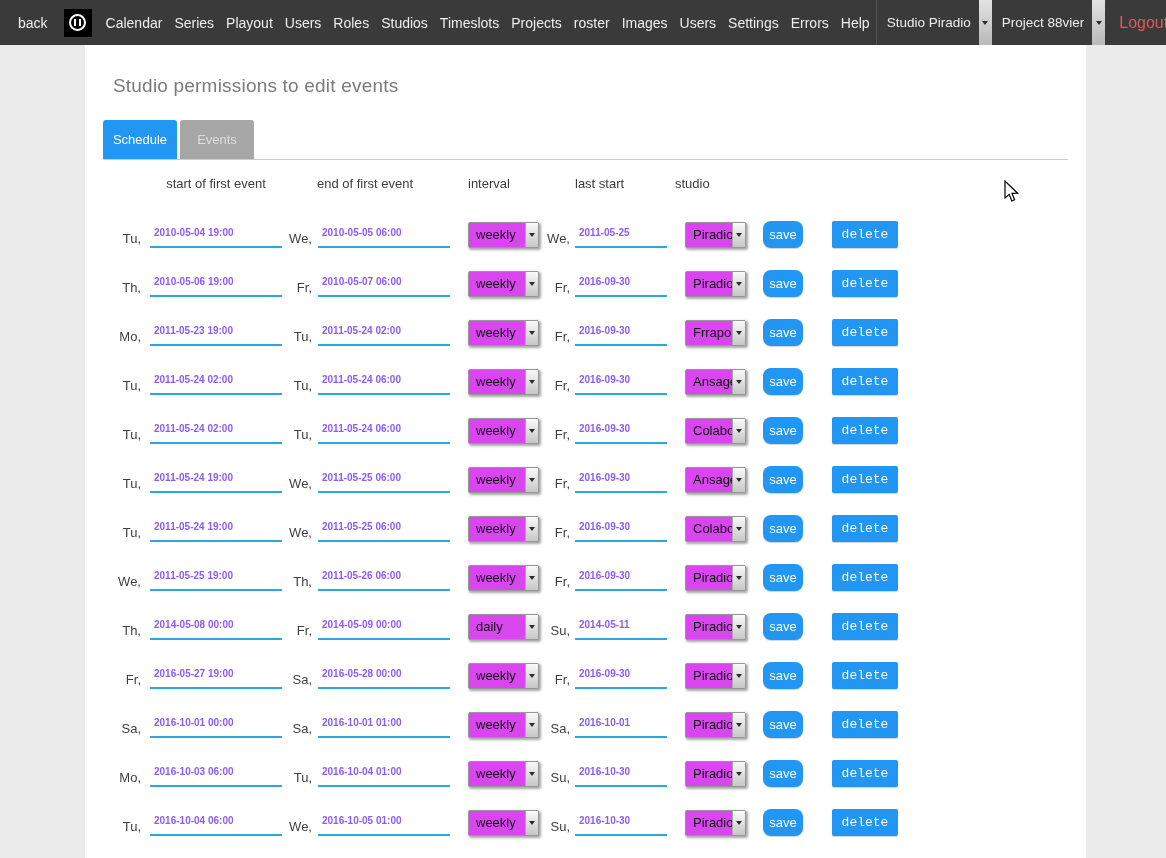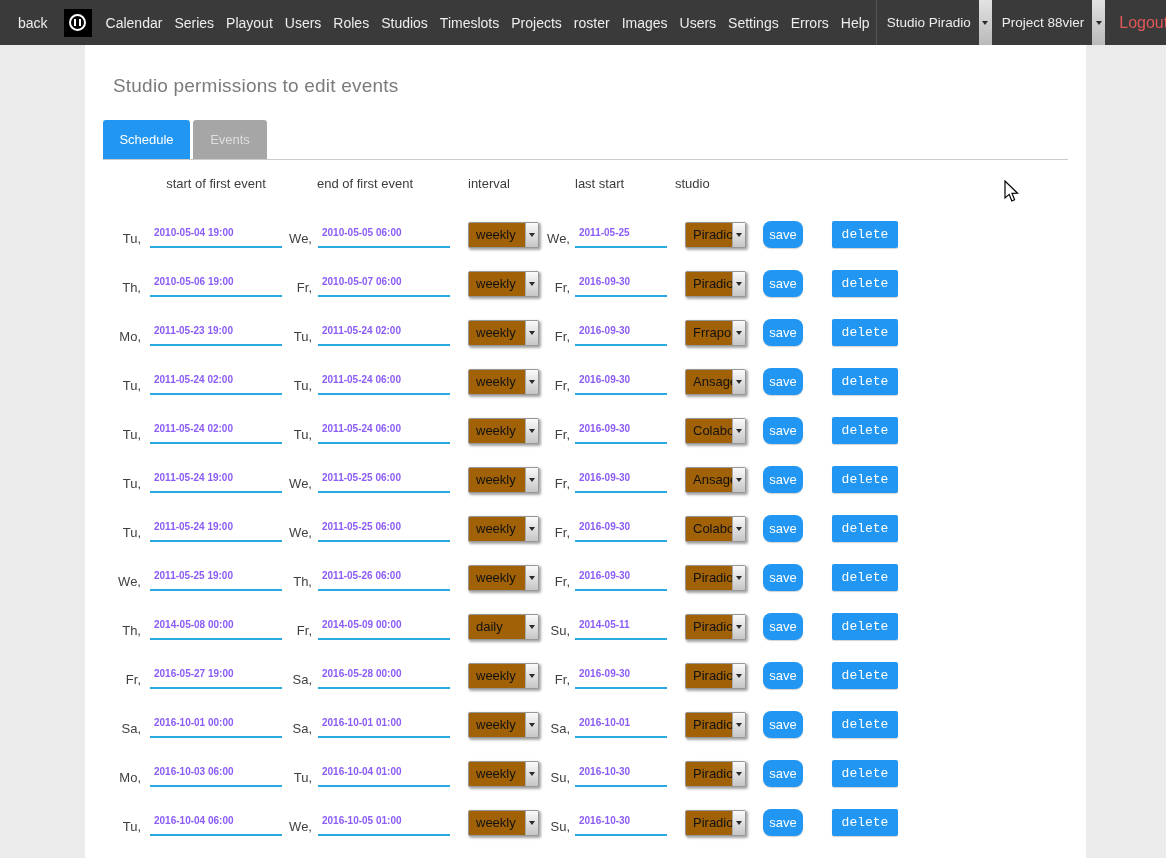--- a/index.html
+++ b/index.html
@@ -77,21 +77,21 @@
 
   .tabs-wrap {
     margin: 23px 18px 0 18px;
     border-bottom: 1px solid #ccc;
     display: flex;
   }
   .tab {
     height: 39px; line-height: 39px; text-align: center;
     font-size: 13px; border-radius: 3px 3px 0 0; cursor: pointer;
   }
-  .tab-active  { background: #2196f3; color: #fff; width: 87px; }
+  .tab-active  { background: #2196f3; color: #fff; width: 74px; }
   .tab-inactive{ background: #a6a6a6; color: #dedede; width: 74px; margin-left: 3px; }
 
   
   .header-row {
     display: flex; align-items: center;
     margin: 14px 0 0 18px;
     height: 18px; font-size: 13px; color: #3c3c3c;
   }
   .hc-day1 { width: 38px; }
   .hc1 { width: 132px; margin-left: 9px; text-align: center; }
@@ -118,21 +118,21 @@
     height: 26px; padding: 0 0 3px 4px;
     font-family: "Liberation Sans", "DejaVu Sans", sans-serif;
     font-size: 10px; font-weight: bold; color: #8b5cf6;
   }
   .inp-start { width: 132px; margin-left: 9px; }
   .inp-end   { width: 132px; margin-left: 6px; }
   .inp-last  { width: 92px;  margin-left: 5px; }
 
   .sel {
     height: 26px; border: 1px solid #979797; border-radius: 2px;
-    background: #a16207;
+    background: #d946ef;
     box-shadow: 1.5px 1.5px 2.5px rgba(0,0,0,0.35);
     display: flex; align-items: center; cursor: pointer;
   }
   .sel-interval { width: 71px; margin-left: 18px; }
   .sel-studio   { width: 61px; margin-left: 18px; }
   .sel-label { flex: 1; padding-left: 7px; font-size: 13px; color: #111; overflow: hidden; }
   .sel-arrow {
     width: 13px; align-self: stretch;
     border-left: 1px solid #a8a8a8;
     background: linear-gradient(#fafafa, #c6c6c6);

